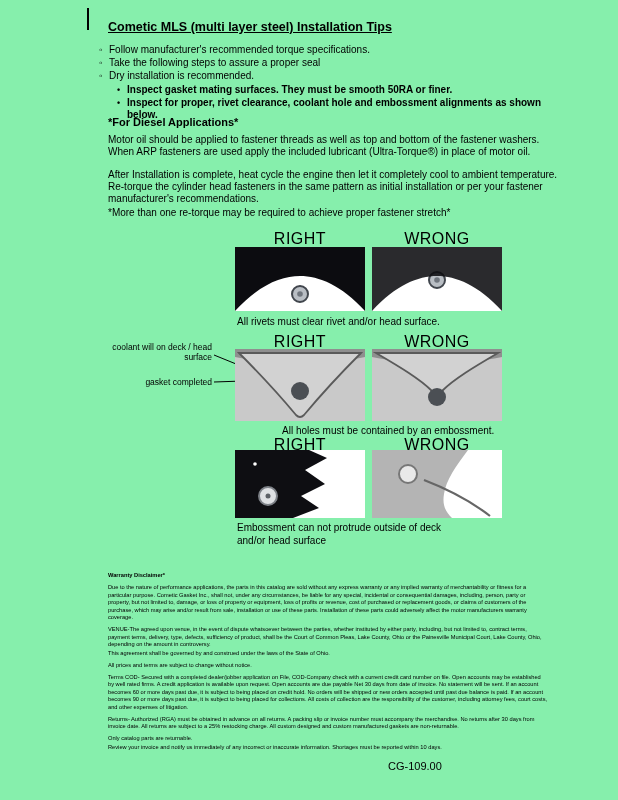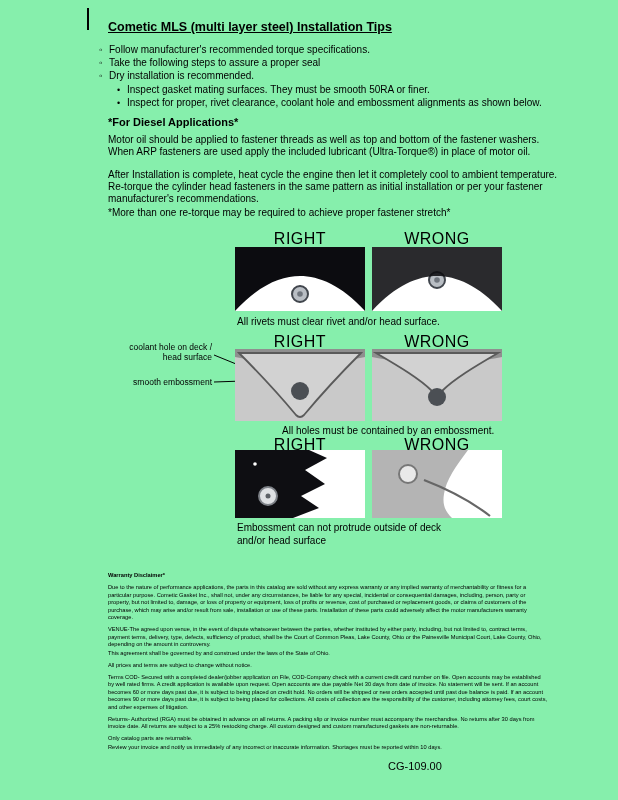--- a/index.html
+++ b/index.html
@@ -2,21 +2,21 @@
 <html><head>
 <meta charset="utf-8">
 <style>
   html,body{margin:0;padding:0;background:#e9e9e9;}
   .page{position:relative;width:618px;height:800px;margin:0 auto;background:#86efac;
         font-family:"Liberation Sans",sans-serif;color:#000;overflow:hidden;}
   .crop-mark{position:absolute;left:87px;top:8px;width:2px;height:22px;background:#000;}
   .title{position:absolute;left:108px;top:20px;margin:0;font-size:12.5px;font-weight:bold;text-decoration:underline;}
   .bullets{position:absolute;left:99px;top:44px;width:462px;font-size:10px;line-height:1.22;}
   .b-row{display:flex;align-items:flex-start;margin-bottom:1px;}
-  .b-row.sub{margin-left:18px;}
+  .b-row.sub{margin-left:18px;font-weight:bold;}
   .b-marker{flex:0 0 10px;width:10px;}
   .b-marker.hollow::before{content:"◦";font-size:10px;}
   .b-marker.solid::before{content:"•";font-size:9px;}
   .b-text{flex:1;}
   .diesel-heading{position:absolute;left:108px;top:116px;margin:0;font-size:11px;font-weight:bold;}
   .para{position:absolute;left:108px;width:452px;margin:0;font-size:10px;line-height:1.2;}
   .p1{top:134px;}
   .p2{top:169px;}
   .p3{top:207px;}
   .diagrams{position:absolute;left:0;top:228px;width:618px;height:336px;}
@@ -94,22 +94,22 @@
         <circle cx="65" cy="33" r="8" fill="#b9bec4" stroke="#41464d" stroke-width="2"></circle>
         <circle cx="65" cy="33" r="2.8" fill="#70767e"></circle>
         <path d="M0,0 H130 V64 C106,38 84,29 65,29 C46,29 24,38 0,64 Z" fill="#0c0c10" fill-opacity="0.88"></path>
       </svg>
     </div>
     <div class="dg-caption" style="left:237px;top:88px;">All rivets must clear rivet and/or head surface.</div>
 
     <div class="dg-label" style="left:235px;top:105px;">RIGHT</div>
     <div class="dg-label" style="left:372px;top:105px;">WRONG</div>
 
-    <div class="callout" style="left:112px;top:114px;width:100px;">coolant hole on deck / head surface</div>
-    <div class="callout" style="left:108px;top:149px;width:104px;">smooth embossment</div>
+    <div class="callout" style="left:112px;top:114px;width:100px;">coolant will on deck / head surface</div>
+    <div class="callout" style="left:108px;top:149px;width:104px;">gasket completed</div>
 
     <div class="dg-panel" style="left:235px;top:121px;height:72px;">
       <svg viewBox="0 0 130 72">
         <rect width="130" height="72" fill="#c9c9c9"></rect>
         <path d="M0,0 H130 V8 C95,14 72,20 65,26 C58,20 35,14 0,8 Z" fill="#8f8f8f"></path>
         <path d="M4,4 H126 C104,26 84,48 69,66 Q65,70 61,66 C46,48 26,26 4,4 Z" fill="#d2d2d2" stroke="#5a5a5a" stroke-width="1.8"></path>
         <circle cx="65" cy="42" r="9" fill="#4b4f54"></circle>
       </svg>
     </div>
     <div class="dg-panel" style="left:372px;top:121px;height:72px;">

